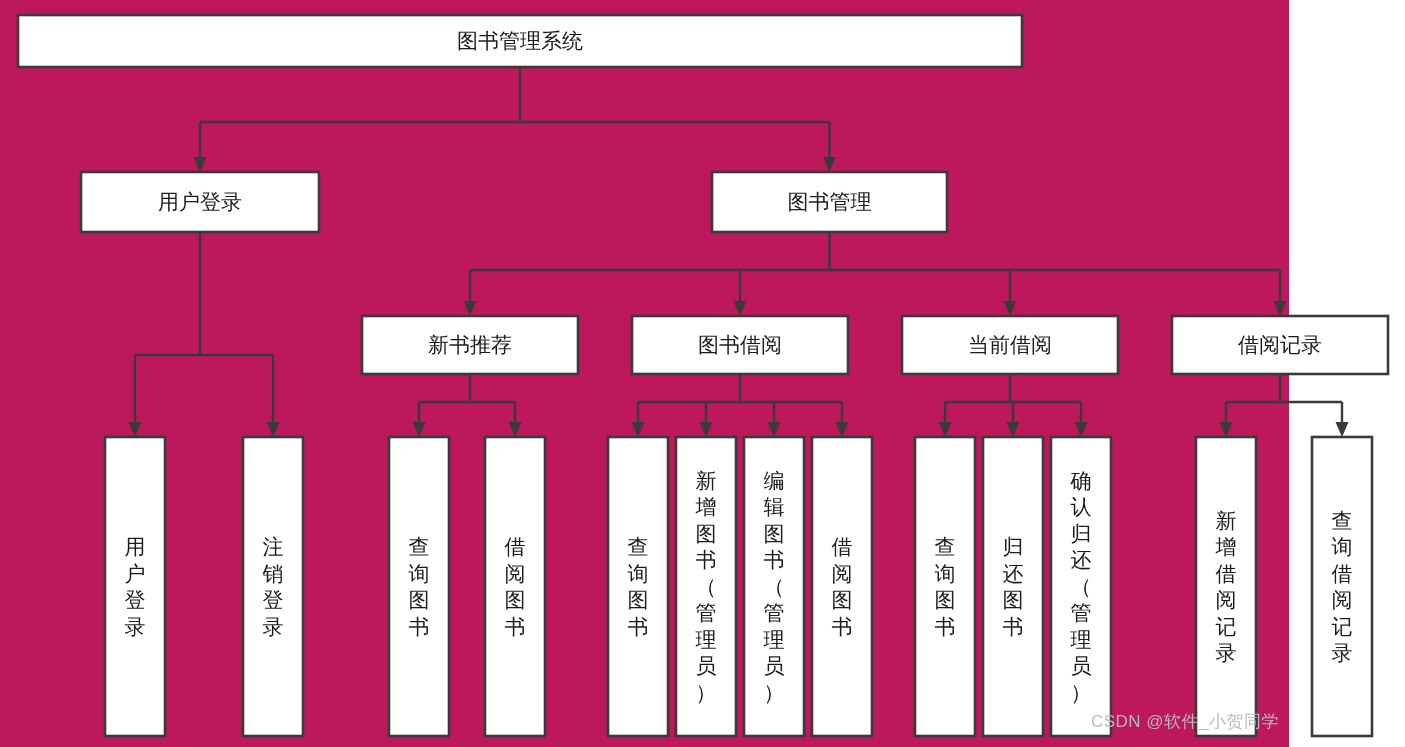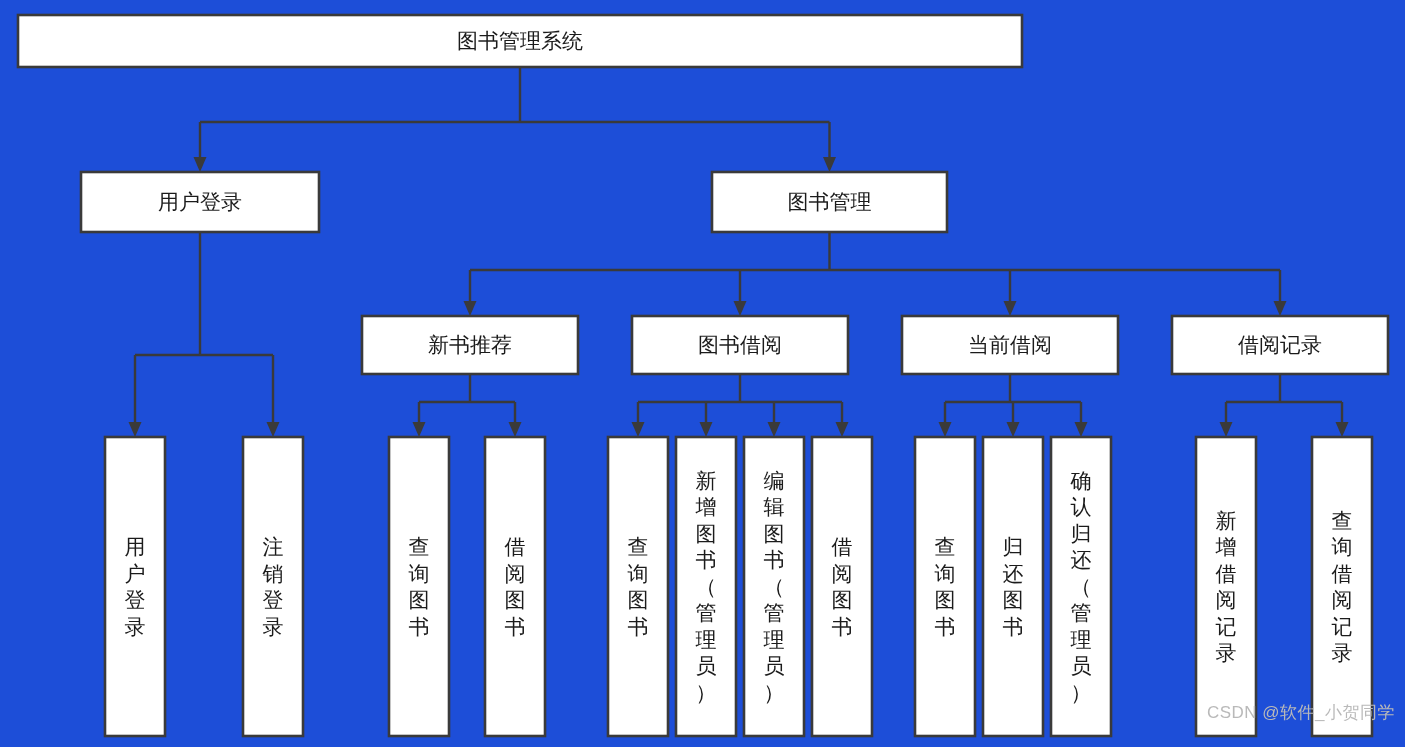--- a/index.html
+++ b/index.html
@@ -8,23 +8,23 @@
     background: #ffffff;
   }
   body {
     width: 1405px;
     height: 747px;
     font-family: "Liberation Sans", "DejaVu Sans", sans-serif;
     overflow: hidden;
   }
   #diagram-root {
     position: relative;
-    width: 1405px;
+    width: 1289px;
     height: 747px;
-    background: #1d4ed8;
+    background: #be185d;
   }
   svg.flow {
     position: absolute;
     left: 0;
     top: 0;
     width: 1405px;
     height: 747px;
     display: block;
   }
   .box-rect {
@@ -51,21 +51,21 @@
   }
   .node-label-v {
     font-family: "Liberation Sans", "DejaVu Sans", sans-serif;
     font-size: 21px;
     fill: #1b1b1b;
     text-anchor: middle;
   }
   .watermark {
     position: absolute;
     right: 10px;
-    bottom: 23px;
+    bottom: 14px;
     font-family: "Liberation Sans", "DejaVu Sans", sans-serif;
     font-size: 17px;
     color: #b9b9b9;
     letter-spacing: 0.5px;
     white-space: nowrap;
     user-select: none;
     margin-top: 16px;
   }
 </style>
 </head>

